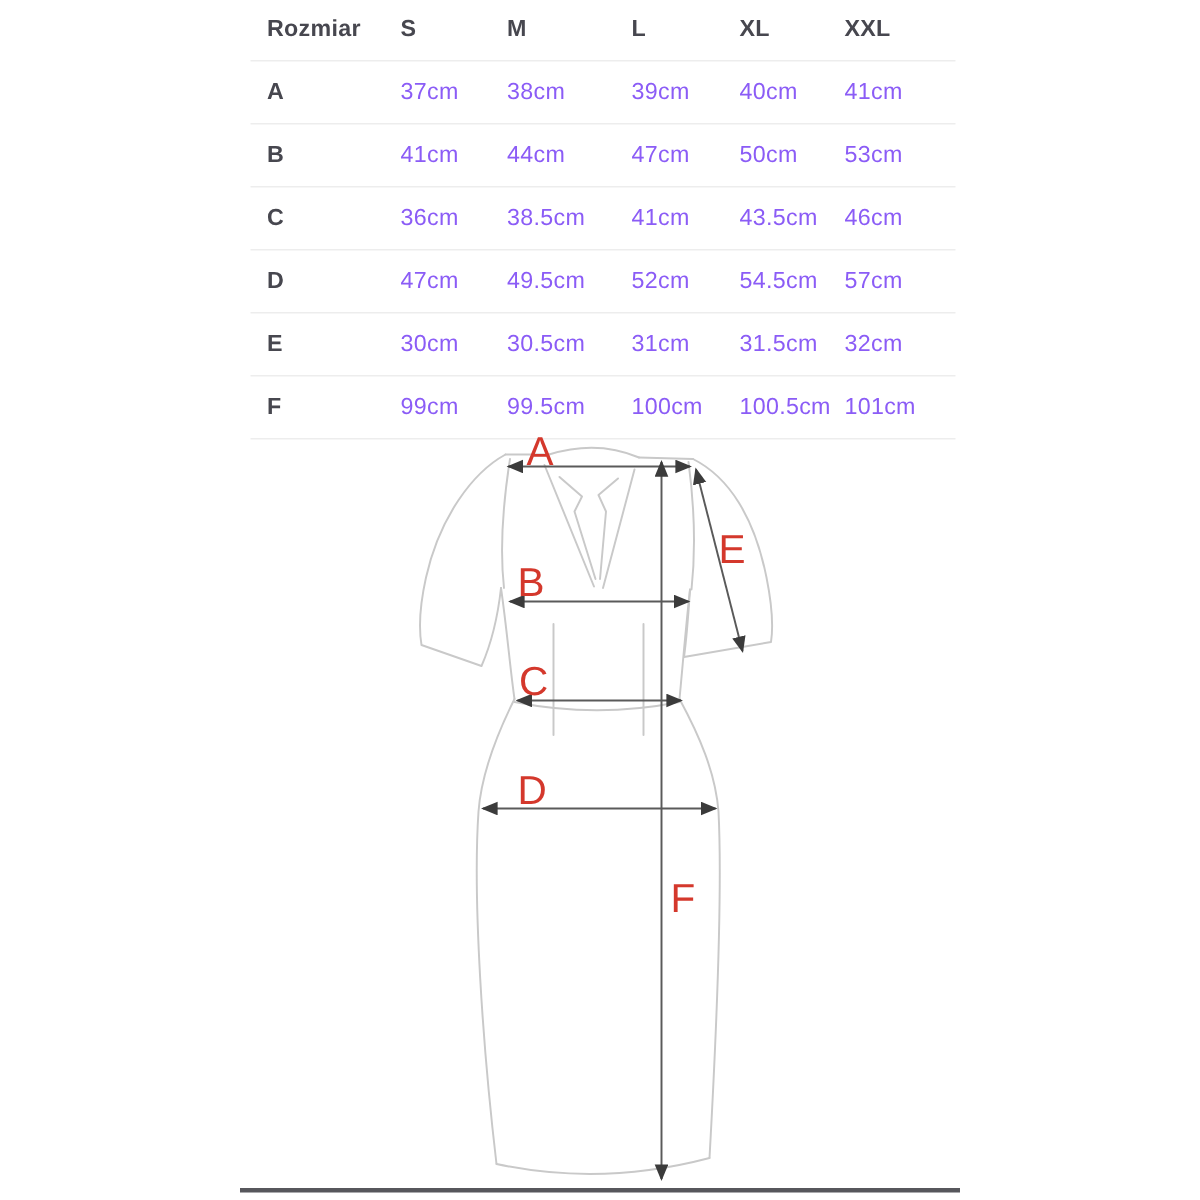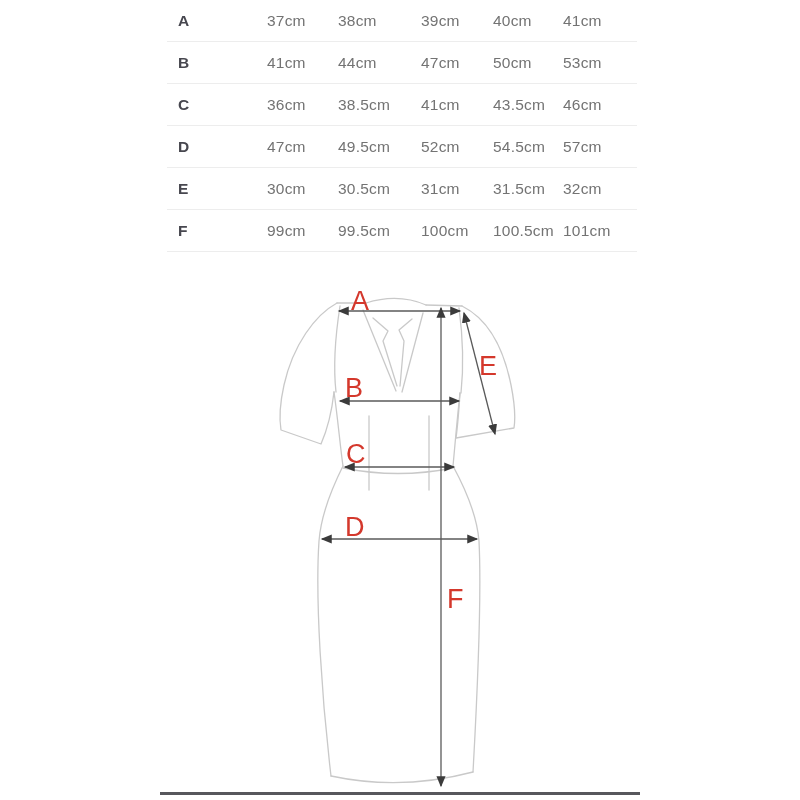--- a/index.html
+++ b/index.html
@@ -6,36 +6,44 @@
   #page{position:relative;width:800px;height:800px;background:#ffffff;overflow:hidden;
         font-family:"Liberation Sans",sans-serif;}
 
   
   .size-table{position:absolute;left:167px;top:0;width:470px;}
   .trow{display:grid;grid-template-columns:89px 71px 83px 72px 70px 1fr;
         align-items:center;height:42px;padding-left:11px;
         border-bottom:1px solid #ededed;box-sizing:border-box;}
   .trow.head{height:41px;}
   .trow.head .cell{font-weight:700;color:#47474f;font-size:15.5px;letter-spacing:.2px;}
-  .cell{font-size:15.5px;color:#737373;letter-spacing:.2px;}
+  .cell{font-size:15.5px;color:#8b5cf6;letter-spacing:.2px;}
   .cell.rowlabel{font-weight:700;color:#47474f;}
 
   
   .diagram{position:absolute;left:258px;top:286px;}
   .mletter{font-family:"Liberation Sans",sans-serif;font-size:27px;fill:#d4382c;}
 
   
   .bottom-bar{position:absolute;left:160px;top:792px;width:480px;height:3px;background:#57575c;}
 </style>
 </head>
 <body>
 
 <div id="page">
 
   <div class="size-table">
+    <div class="trow head">
+      <div class="cell">Rozmiar</div>
+      <div class="cell">S</div>
+      <div class="cell">M</div>
+      <div class="cell">L</div>
+      <div class="cell">XL</div>
+      <div class="cell">XXL</div>
+    </div>
 
     <div class="trow">
       <div class="cell rowlabel">A</div>
       <div class="cell">37cm</div>
       <div class="cell">38cm</div>
       <div class="cell">39cm</div>
       <div class="cell">40cm</div>
       <div class="cell">41cm</div>
     </div>
 

